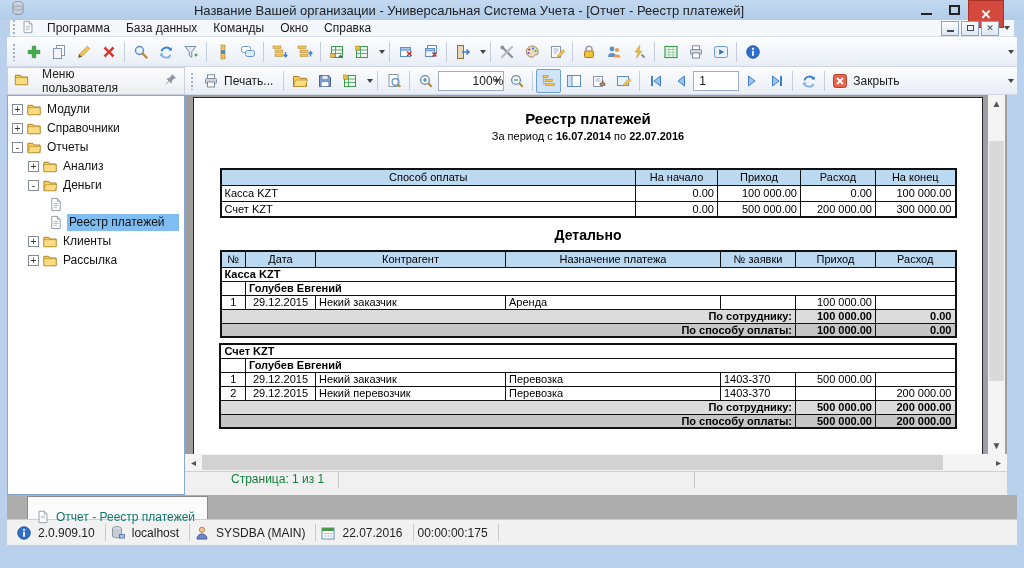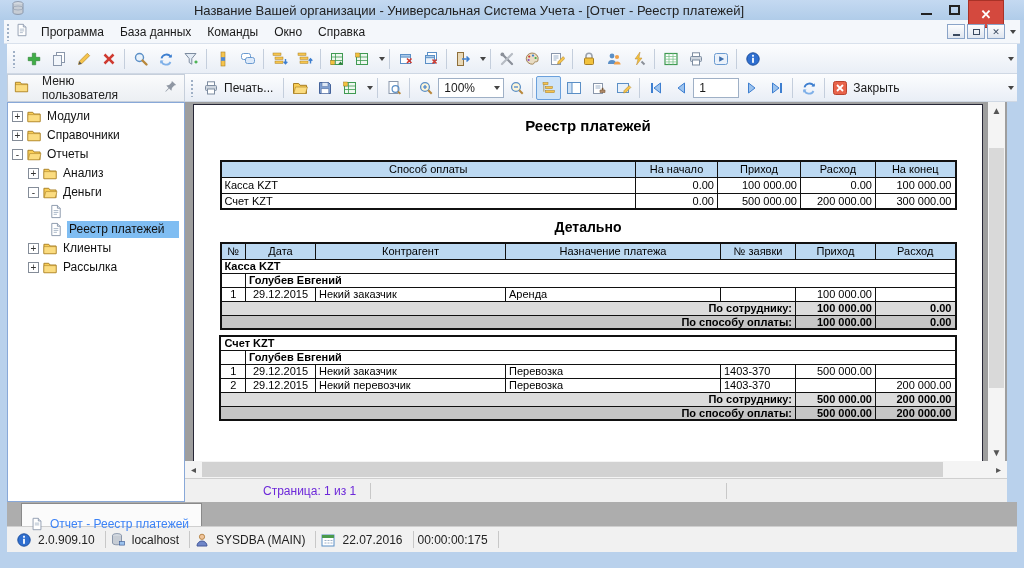--- a/index.html
+++ b/index.html
@@ -10,21 +10,21 @@
   
   .titlebar { height:20px; display:flex; align-items:center; background:linear-gradient(#c4d9f1,#b0cce9); padding-left:10px; }
   .titlebar .title { flex:1; text-align:center; font-size:13px; color:#222; white-space:nowrap; overflow:hidden; }
   .wbtn { width:28px; height:26px; display:flex; align-items:center; justify-content:center; }
   .glyph-min { width:11px; height:2px; background:#222; margin-top:8px; }
   .glyph-max { width:11px; height:10px; border:2px solid #222; }
   .wbtn.close { width:36px; height:28px; background:#d4493e; border:1px solid #a83227; margin-right:20px; align-self:flex-start; }
   .glyph-x { color:#fff; font-size:13px; font-weight:bold; line-height:1; }
 
   
-  .menubar { height:24px; margin:0 4px; background:#f4f7fb; border-bottom:1px solid #d9e1ec; display:flex; align-items:center; font-size:12px; color:#1a1a1a;justify-content:space-between; }
+  .menubar { height:17px; margin:0 10px; background:#f4f7fb; border-bottom:1px solid #d9e1ec; display:flex; align-items:center; font-size:12px; color:#1a1a1a;justify-content:space-between; }
   .menu-item { padding:3px 8px; cursor:default; }
   .grip { width:5px; height:18px; margin:0 4px 0 2px;
           background-image:radial-gradient(circle, #9fb0c6 1px, transparent 1.2px);
           background-size:4px 4px; }
   .mdi-controls { margin-left:auto; display:flex; align-items:center; gap:2px; padding-right:4px; }
   .mdi-btn { width:18px; height:15px; border:1px solid #8aa4c8; background:linear-gradient(#fdfdfe,#dfe6f0); display:flex; align-items:center; justify-content:center; font-size:9px; color:#3a4a60; }
   .mdi-btn .glyph-min { width:7px; height:2px; background:#3a4a60; margin-top:6px; }
   .mdi-btn .glyph-max { width:7px; height:6px; border:1px solid #3a4a60; }
   .caret-down { width:0; height:0; border-left:3px solid transparent; border-right:3px solid transparent; border-top:4px solid #444; margin-left:3px; }
 
@@ -37,21 +37,21 @@
   .tspacer { flex:1; }
 
   
   .row2 { height:28px; margin:0 7px; display:flex; }
   .sidebar-header { width:178px; flex:none; background:linear-gradient(#fafbfc,#eceff3); border:1px solid #c6cfdb; display:flex; align-items:center; gap:13px; padding:0 6px; font-size:12px; color:#222; }
   .sidebar-header svg { width:15px; height:15px; }
   .pin { margin-left:auto; }
   .report-toolbar { flex:1; background:linear-gradient(#fcfdfe,#e9eef6); border-bottom:1px solid #cfd8e4; display:flex; align-items:center; padding:0 3px; font-size:12px; color:#1a1a1a; }
   .label-btn { display:flex; align-items:center; gap:5px; padding:2px 7px 2px 4px; }
   .label-btn svg { width:16px; height:16px; }
-  .combo { width:66px; height:20px; background:#fff; border:1px solid #9fb0c6; display:flex; align-items:center; font-size:12px; padding-left:5px; position:relative; }
+  .combo { width:66px; height:20px; background:#fff; border:1px solid #9fb0c6; display:flex; align-items:center; font-size:12px; padding-left:5px; position:relative;justify-content:flex-end; }
   .combo .caret-down { position:absolute; right:3px; }
   .page-box { width:46px; height:20px; background:#fff; border:1px solid #9fb0c6; font-size:12px; padding-left:5px; display:flex; align-items:center; }
   .tbtn.pressed { background:#cfe4f8; border:1px solid #6aa0dc; }
 
   
   .bodyrow { margin:0 7px; height:400px; display:flex; }
   .sidebar { width:178px; flex:none; background:#fff; border:1px solid #88a8d8; padding:4px 0 0 0; font-size:12px; color:#111; overflow:hidden; }
   .tree-item { display:flex; align-items:flex-start; padding:1px 2px; line-height:17px; }
   .tree-item .expbox { width:11px; height:11px; flex:none; border:1px solid #848c98; background:#fff; font-size:10px; line-height:9px; text-align:center; color:#333; margin:3px 3px 0 0; }
   .tree-item svg { width:16px; height:15px; flex:none; margin:1px 3px 0 0; }
@@ -67,21 +67,21 @@
   
   .vscroll { position:absolute; right:2px; top:0; bottom:0; width:17px; background:#f4f4f4; }
   .sarrow { height:17px; display:flex; align-items:center; justify-content:center; color:#555; font-size:10px; background:#f4f4f4; }
   .vthumb { position:absolute; left:1px; right:1px; top:46px; height:240px; background:#d9d9d9; }
   .vscroll .sarrow.bottom { position:absolute; bottom:0; left:0; right:0; }
   .hscroll { height:17px; background:#f4f4f4; display:flex; align-items:center; position:relative; }
   .hscroll .sarrow { width:17px; flex:none; }
   .hthumb { position:absolute; left:17px; right:64px; top:1px; bottom:1px; background:#d2d2d2; }
   .hscroll .sarrow.right { position:absolute; right:0; }
 
-  .page-status { height:24px; background:#f0f0f0; border-top:1px solid #cfcfcf; display:flex; align-items:center; font-size:12px; color:#6d28d9;padding-left:32px; }
+  .page-status { height:24px; background:#f0f0f0; border-top:1px solid #cfcfcf; display:flex; align-items:flex-start; font-size:12px; color:#15803d; }
   .ps-cell { padding:0 14px 0 46px; }
   .ps-sep { width:1px; height:16px; background:#c8c8c8; }
   .ps-sep.second { margin-left:355px; }
 
   
   .rpt-title { text-align:center; font-size:15px; font-weight:bold; color:#000; padding-top:12px; }
   .rpt-sub { text-align:center; font-size:11px; color:#000; margin-top:3px; }
   .rpt-sub b { font-weight:bold; }
   .rpt-h2 { text-align:center; font-size:14px; font-weight:bold; margin:9px 0 7px 0; }
   table.rpt { border-collapse:collapse; table-layout:fixed; width:735px; margin:0 auto; font-size:11px; color:#000; border:2px solid #111; }
@@ -95,21 +95,21 @@
   tr.st1 td { background:#dcdcdc; font-weight:bold; }
   tr.st2 td { background:#c6c6c6; font-weight:bold; }
   td.tlab { text-align:right; font-weight:bold; }
   .det-gap { height:5px; }
   .summary-wrap { margin-top:26px; }
   table.det { margin-top:0; }
   table.det td { height:14px; padding:0 3px; }
 
   
   .tabbar { height:24px; margin:0 7px; background:#adadad; display:flex; align-items:stretch; padding-top:1px; }
-  .tab { background:#fbfbfb; border:1px solid #8a8a8a; border-bottom:none; display:flex; align-items:center; gap:6px; padding:17px 12px 0 8px; font-size:12px; color:#3b82f6; margin-left:14px; }
+  .tab { background:#fbfbfb; border:1px solid #8a8a8a; border-bottom:none; display:flex; align-items:center; gap:6px; padding:17px 12px 0 8px; font-size:12px; color:#0f766e; margin-left:20px; }
   .tab svg { width:14px; height:14px; }
   .statusbar { height:26px; margin:0 7px; background:#f1f1f1; border-top:1px solid #cfcfcf; display:flex; align-items:center; font-size:12px; color:#222; padding:0 5px; }
   .sb-cell { display:flex; align-items:center; gap:6px; padding:0 10px 0 4px; }
   .sb-cell svg { width:16px; height:16px; }
   .sb-sep { width:1px; height:17px; background:#c8c8c8; }
 </style>
 </head>
 <body>
 
 <div class="window">
@@ -572,20 +572,23 @@
             <path d="M1.5 6h13v7.5H1.5z" fill="#fbdc80" stroke="#a87f25" stroke-width=".6"></path>
           </svg>
         <span class="tlabel">Рассылка</span>
       </div>
     </div>
 
     <div class="report-col">
       <div class="view">
         <div class="page">
           <div class="rpt-title">Реестр платежей</div>
+          <div class="rpt-sub">
+            <span>За период с</span> <b>16.07.2014</b> <span>по</span> <b>22.07.2016</b>
+          </div>
 
           <div class="summary-wrap">
             <table class="rpt">
               <colgroup>
                   <col style="width:415px">
                   <col style="width:82px">
                   <col style="width:83px">
                   <col style="width:75px">
                   <col style="width:80px">
                 </colgroup>

